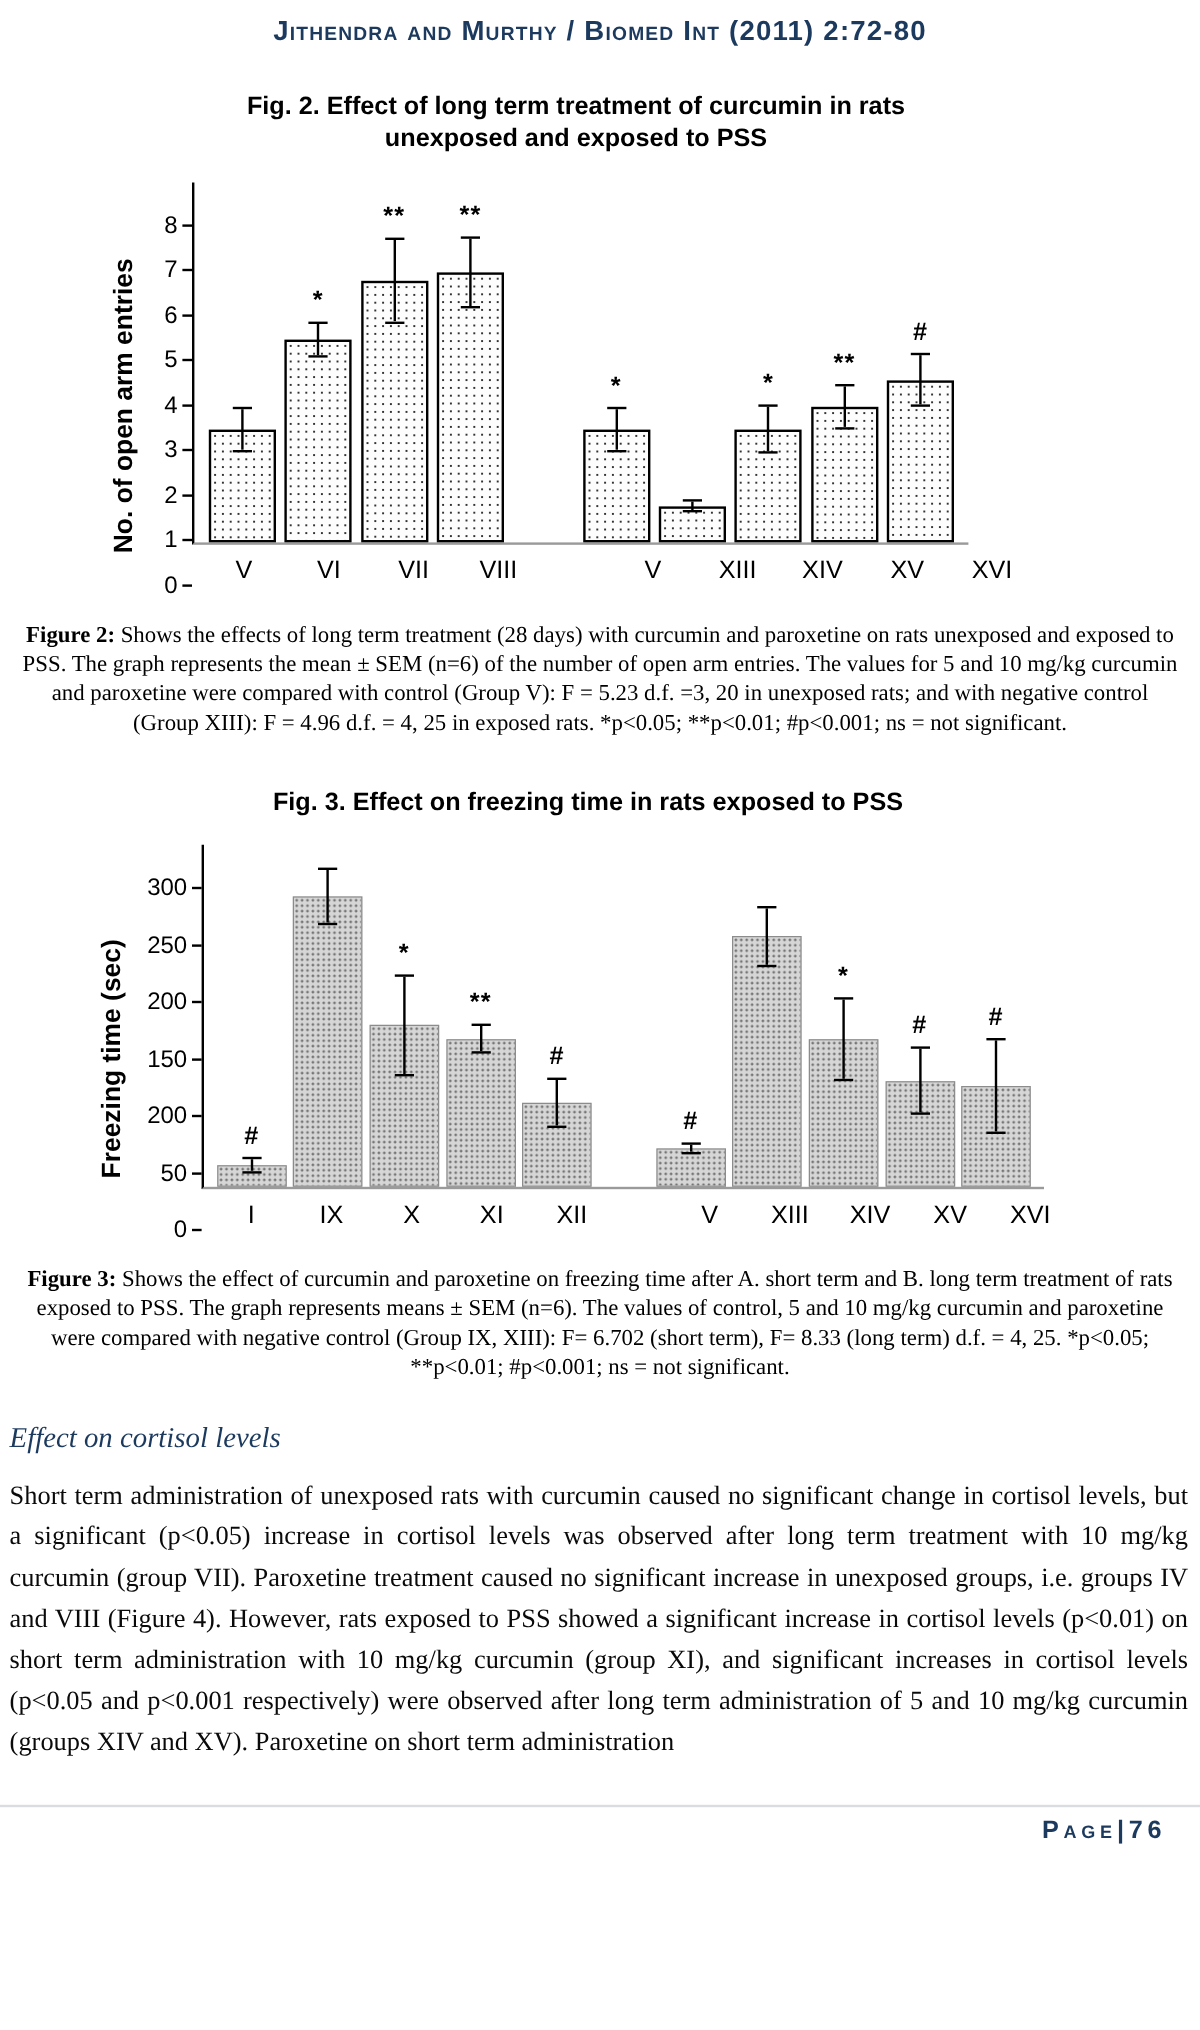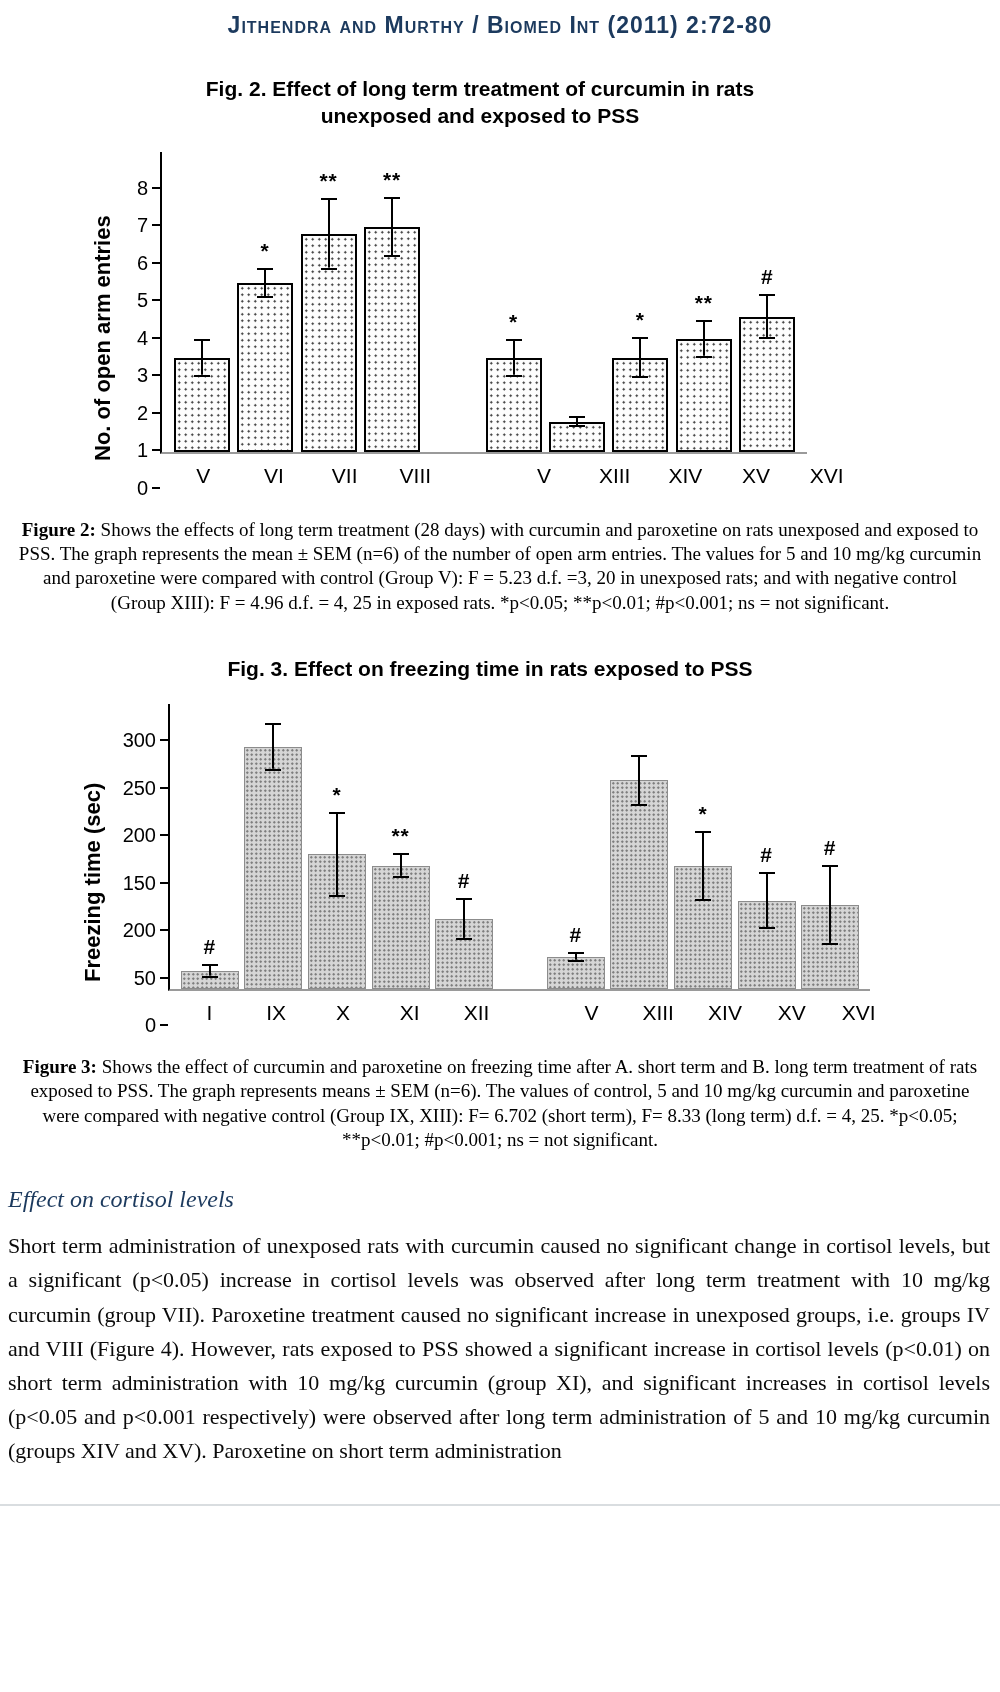--- a/index.html
+++ b/index.html
@@ -300,14 +300,15 @@
 
   <div class="caption">
     <span class="cap-label">Figure 3:</span>
     <span>Shows the effect of curcumin and paroxetine on freezing time after A. short term and B. long term treatment of rats exposed to PSS. The graph represents means ± SEM (n=6). The values of control, 5 and 10 mg/kg curcumin and paroxetine were compared with negative control (Group IX, XIII): F= 6.702 (short term), F= 8.33 (long term) d.f. = 4, 25. *p&lt;0.05; **p&lt;0.01; #p&lt;0.001; ns = not significant.</span>
   </div>
 
   <div class="section-heading">Effect on cortisol levels</div>
   <div class="body-text">Short term administration of unexposed rats with curcumin caused no significant change in cortisol levels, but a significant (p&lt;0.05) increase in cortisol levels was observed after long term treatment with 10 mg/kg curcumin (group VII). Paroxetine treatment caused no significant increase in unexposed groups, i.e. groups IV and VIII (Figure 4). However, rats exposed to PSS showed a significant increase in cortisol levels (p&lt;0.01) on short term administration with 10 mg/kg curcumin (group XI), and significant increases in cortisol levels (p&lt;0.05 and p&lt;0.001 respectively) were observed after long term administration of 5 and 10 mg/kg curcumin (groups XIV and XV). Paroxetine on short term administration</div>
 
   <hr class="footer-rule">
+  <div class="page-label">Page|76</div>
 
 </div>
 
 </body></html>

